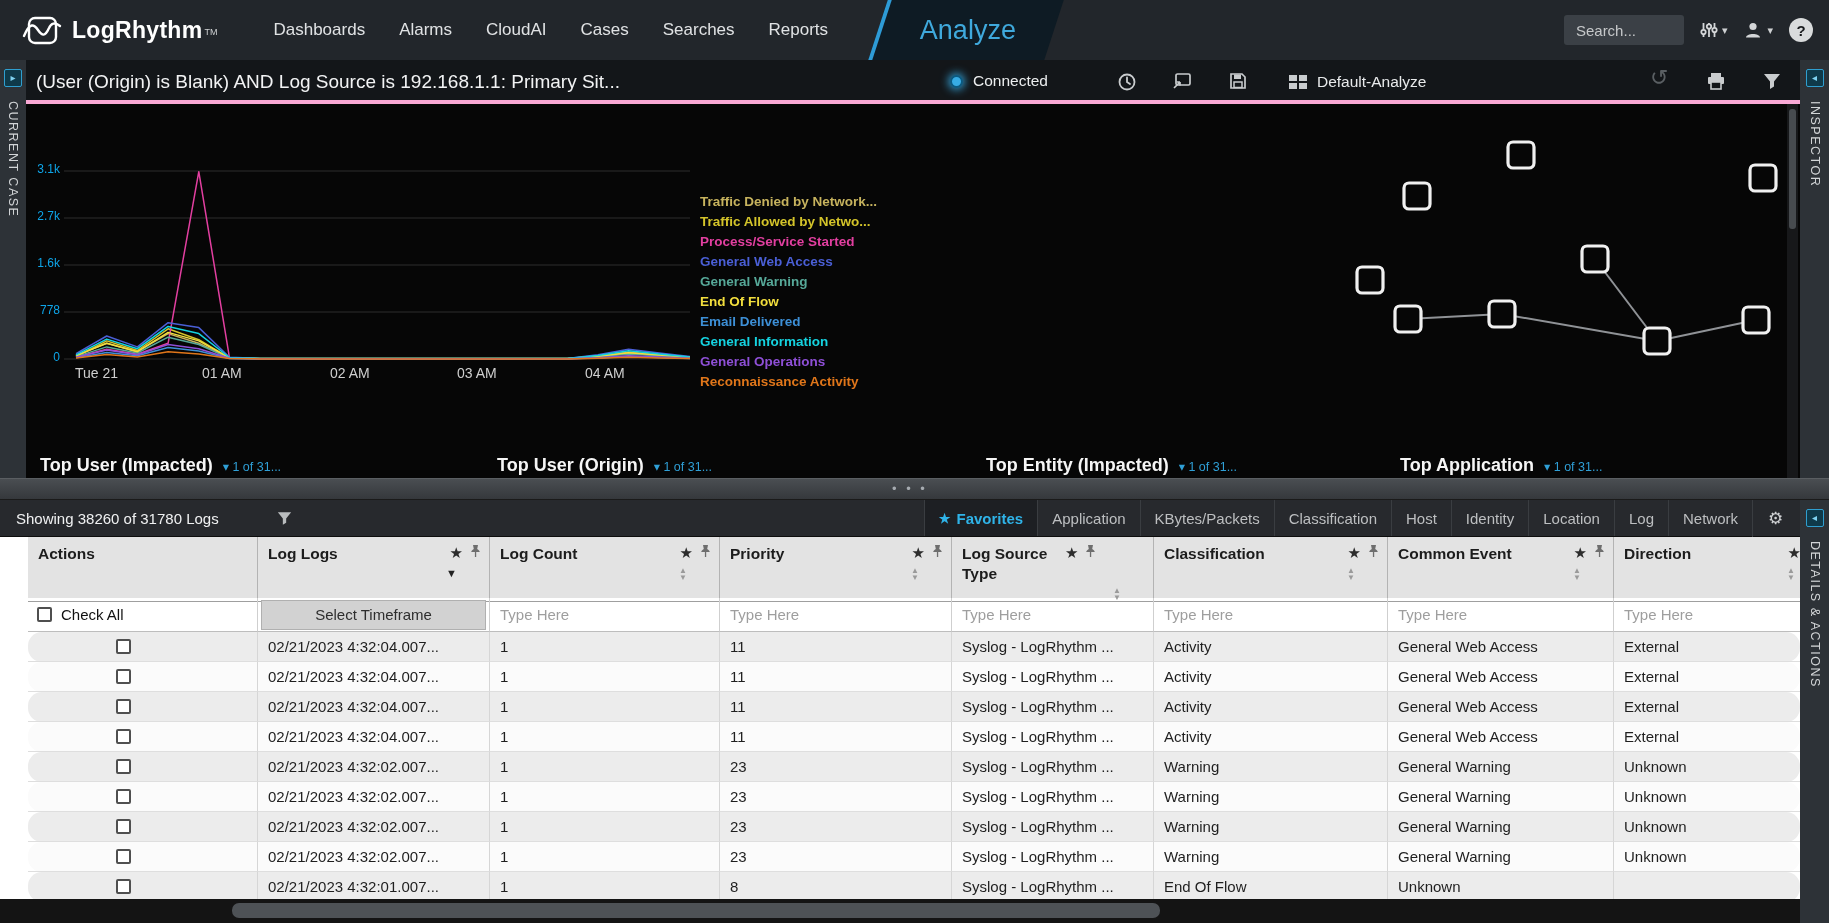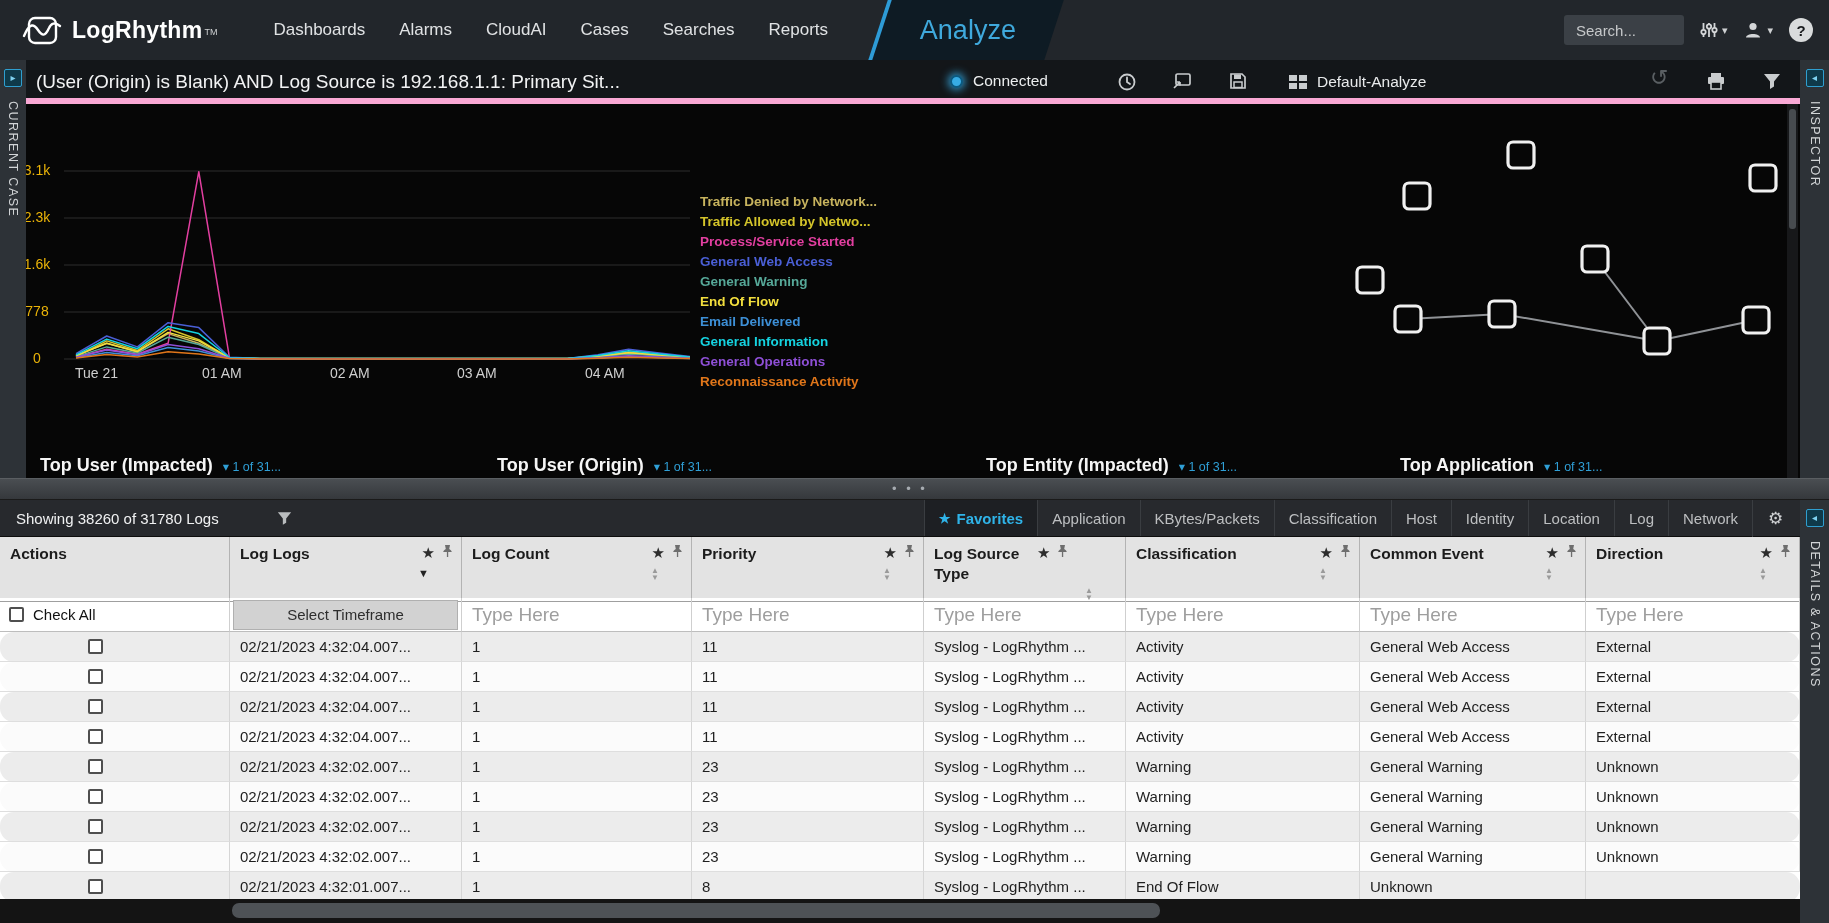--- a/index.html
+++ b/index.html
@@ -24,38 +24,38 @@
                   color:#dfe1e3; font-size:15px; padding:0 12px; font-family:inherit; outline:none; }
   .search-input::placeholder { color:#c6c8ca; opacity:1; }
   .icon-group { display:flex; align-items:center; gap:4px; cursor:pointer; }
   .caret { color:#cfd1d3; font-size:11px; }
   .help-circle { width:24px; height:24px; border-radius:50%; background:#d9dbdc; color:#17191c;
                  font-weight:bold; font-size:15px; display:flex; align-items:center;
                  justify-content:center; cursor:pointer; }
 
   
   #toolbar { position:absolute; top:60px; left:0; width:1829px; height:44px;
-             background:#131619; border-bottom:6px solid #f9a8d4; z-index:7; }
+             background:#131619; border-bottom:4px solid #f9a8d4; z-index:7; }
   .tb-title { position:absolute; left:36px; top:11px; font-size:19px; color:#f2f3f4; white-space:nowrap; }
   .connected { position:absolute; left:950px; top:12px; display:flex; align-items:center; gap:10px; }
   .dot { width:13px; height:13px; border-radius:50%; background:#37ace4; border:2px solid #0c5a80;
          box-shadow:0 0 9px 2px rgba(55,172,228,.85); }
   .connected-label { font-size:15.5px; color:#eceeef; }
   .tb-icon { position:absolute; top:12px; cursor:pointer; }
   #ic-clock { left:1117px; } #ic-pin { left:1172px; } #ic-save { left:1229px; }
   .da-group { position:absolute; left:1288px; top:13px; display:flex; align-items:center; gap:9px; cursor:pointer; }
   .da-label { font-size:15.5px; color:#e8eaeb; }
   #ic-undo { left:1650px; top:7px; font-size:22px; color:#5a5f63; line-height:1; }
   #ic-print { left:1706px; } #ic-funnel { left:1763px; top:13px; }
 
   
   #chart-region { position:absolute; top:104px; left:0; width:1800px; height:374px;
                   background:#060606; overflow:hidden; z-index:1; }
   #chart-svg { position:absolute; left:0; top:0; }
-  .ytick { position:absolute; left:14px; width:46px; text-align:center; font-size:14px; color:#eab308; }
+  .ytick { position:absolute; left:14px; width:46px; text-align:right; font-size:12px; color:#0ea5e9; }
   .xtick { position:absolute; top:261px; width:64px; font-size:14px; color:#cfcfcf; }
   #legend { position:absolute; left:700px; top:88px; width:240px; }
   .legend-item { font-size:13.5px; font-weight:bold; line-height:20px; white-space:nowrap; cursor:pointer; }
   #graph-svg { position:absolute; left:1330px; top:0; }
   #vscroll { position:absolute; left:1787px; top:0; width:11px; height:374px; background:#17181a; }
   #vscroll .thumb { position:absolute; left:2px; top:5px; width:7px; height:120px; background:#474b4f; border-radius:3px; }
   #panels-row { position:absolute; left:0; top:351px; width:1770px; height:23px; overflow:hidden; }
   .panel-title { position:absolute; top:0; white-space:nowrap; }
   .pt-text { color:#f5f5f5; font-weight:bold; font-size:18px; }
   .pt-meta { color:#2f9fd6; font-size:12.5px; margin-left:10px; cursor:pointer; }
@@ -74,36 +74,36 @@
   .logs-funnel { margin-left:58px; display:flex; align-items:center; cursor:pointer; }
   #log-tabs { margin-left:auto; display:flex; align-items:stretch; height:100%; }
   .log-tab { display:flex; align-items:center; padding:0 14px; font-size:15px; color:#bdbfc1;
              border-left:1px solid #3a3d41; cursor:pointer; white-space:nowrap; }
   .log-tab.active { color:#2fb3e8; background:#1d1f23; font-weight:bold; }
   .tab-star { margin-right:6px; font-size:13px; }
   .gear-box { width:46px; height:37px; display:flex; align-items:center; justify-content:center;
               color:#cfd1d3; font-size:17px; border-left:1px solid #3a3d41; cursor:pointer; margin-right:2px; }
 
   
-  #log-table { position:absolute; top:537px; left:0; width:1800px; background:#fff; z-index:2; }
+  #log-table { position:absolute; top:537px; left:0; width:1800px; background:#fff; z-index:2;padding-left:28px; }
   .lg-row { display:grid; grid-template-columns:230px 232px 230px 232px 202px 234px 226px 214px; }
   .lg-row.head { height:61px; background:#e3e3e3; }
   .hcell { border-right:1px solid #b3b3b3; border-bottom:1px solid #9f9f9f;
            padding:7px 8px 0 10px; display:flex; flex-direction:column; cursor:pointer; }
   .hrow1 { display:flex; align-items:flex-start; gap:7px; }
   .hlabel { font-weight:bold; font-size:15.5px; color:#1c1c1c; flex:1 1 auto; min-width:0; line-height:1.3; }
   .lg-row.head .hcell:nth-child(5) .hlabel { max-width:96px; }
   .hstar { font-size:15px; color:#2d2d2d; line-height:1; margin-top:1px; }
   .hrow2 { display:flex; justify-content:flex-end; padding:3px 24px 0 0; }
   .sort-one { font-size:11px; color:#222; }
   .sort-two { display:flex; flex-direction:column; font-size:8px; line-height:7px; color:#9a9a9a; }
   .lg-row.filter { height:34px; background:#fff; }
   .fcell { border-right:1px solid #cfcfcf; border-bottom:1px solid #bdbdbd;
            display:flex; align-items:center; padding:0 3px; }
-  .flt { width:100%; height:26px; border:none; outline:none; font-size:19px; color:#333;
+  .flt { width:100%; height:26px; border:none; outline:none; font-size:15px; color:#333;
          background:transparent; padding:0 7px; font-family:inherit; }
   .flt::placeholder { color:#9e9e9e; opacity:1; }
   .tf-btn { width:100%; height:30px; background:#d2d2d2; border:1px solid #b0b0b0;
             font-size:15px; color:#2e2e2e; font-family:inherit; cursor:pointer; }
   .checkall { gap:9px; padding-left:9px; }
   .ca-label { font-size:15px; color:#111; }
   .lg-row.body { height:30px; cursor:pointer;border-radius:14px; }
   .lg-row.body.odd { background:#ececec; }
   .lg-row.body.even { background:#fbfbfb; }
   .bcell { border-right:1px solid #d6d6d6; border-bottom:1px solid #dedede; font-size:15px;
@@ -246,21 +246,21 @@
         <polyline points="76.0,251.7 106.7,239.3 137.4,247.7 168.1,228.4 198.8,236.9 229.5,253.9 260.2,254.6 290.9,254.6 321.6,254.6 352.3,254.6 383.0,254.6 413.7,254.6 444.4,254.6 475.1,254.6 505.8,254.6 536.5,254.6 567.2,254.6 597.9,252.3 628.6,248.7 659.3,251.1 690.0,253.3" fill="none" stroke="#f2de3d" stroke-width="1.5" stroke-linejoin="round"></polyline>
         <polyline points="76.0,253.7 106.7,248.4 137.4,251.7 168.1,243.5 198.8,247.1 229.5,254.5 260.2,254.8 290.9,254.8 321.6,254.8 352.3,254.8 383.0,254.8 413.7,254.8 444.4,254.8 475.1,254.8 505.8,254.8 536.5,254.8 567.2,254.8 597.9,254.0 628.6,252.6 659.3,253.5 690.0,254.4" fill="none" stroke="#3d8fd6" stroke-width="1.5" stroke-linejoin="round"></polyline>
         <polyline points="76.0,250.8 106.7,235.1 137.4,244.7 168.1,222.4 198.8,229.6 229.5,253.5 260.2,254.5 290.9,254.5 321.6,254.5 352.3,254.5 383.0,254.5 413.7,254.5 444.4,254.5 475.1,254.5 505.8,254.5 536.5,254.5 567.2,254.5 597.9,251.4 628.6,246.8 659.3,249.9 690.0,252.9" fill="none" stroke="#15d3e0" stroke-width="1.5" stroke-linejoin="round"></polyline>
         <polyline points="76.0,253.2 106.7,245.9 137.4,250.8 168.1,240.5 198.8,244.7 229.5,254.3 260.2,254.8 290.9,254.8 321.6,254.8 352.3,254.8 383.0,254.8 413.7,254.8 444.4,254.8 475.1,254.8 505.8,254.8 536.5,254.8 567.2,254.8 597.9,253.7 628.6,251.7 659.3,252.9 690.0,254.2" fill="none" stroke="#8e4fd6" stroke-width="1.5" stroke-linejoin="round"></polyline>
         <polyline points="76.0,254.1 106.7,250.5 137.4,252.9 168.1,247.7 198.8,249.9 229.5,254.6 260.2,254.9 290.9,254.9 321.6,254.9 352.3,254.9 383.0,254.9 413.7,254.9 444.4,254.9 475.1,254.9 505.8,254.9 536.5,254.9 567.2,254.9 597.9,254.3 628.6,253.3 659.3,253.9 690.0,254.6" fill="none" stroke="#e0761a" stroke-width="1.5" stroke-linejoin="round"></polyline>
       </svg>
     <div id="y-labels">
         <span class="ytick" style="top:246px">0</span>
         <span class="ytick" style="top:199px">778</span>
         <span class="ytick" style="top:152px">1.6k</span>
-        <span class="ytick" style="top:105px">2.3k</span>
+        <span class="ytick" style="top:105px">2.7k</span>
         <span class="ytick" style="top:58px">3.1k</span>
       </div>
     <div id="x-labels">
         <span class="xtick" style="left:75px">Tue 21</span>
         <span class="xtick" style="left:202px">01 AM</span>
         <span class="xtick" style="left:330px">02 AM</span>
         <span class="xtick" style="left:457px">03 AM</span>
         <span class="xtick" style="left:585px">04 AM</span>
       </div>
     <div id="legend">

